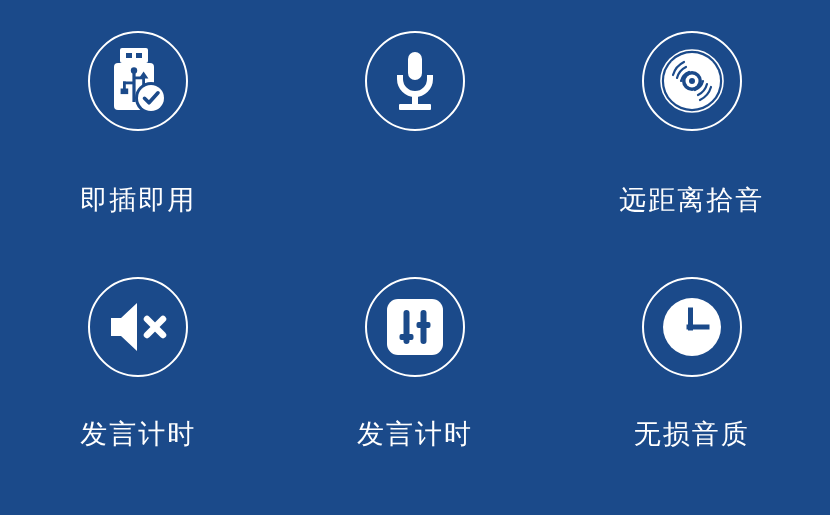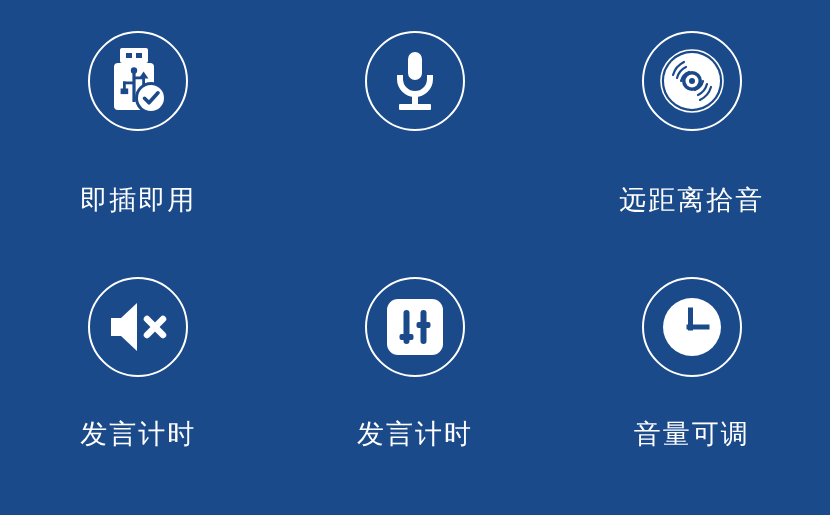--- a/index.html
+++ b/index.html
@@ -170,19 +170,19 @@
       <div class="feature">
         <div class="icon-ring">
           <svg width="62" height="62" viewBox="0 0 62 62" aria-hidden="true">
             <circle cx="31" cy="31" r="29" fill="#ffffff"></circle>
             <g stroke="#1b4a8a" stroke-width="5" stroke-linecap="square" fill="none">
               <line x1="29.5" y1="14" x2="29.5" y2="32"></line>
               <line x1="28" y1="31" x2="46" y2="31"></line>
             </g>
           </svg>
         </div>
-        <div class="feature-label">音量可调</div>
+        <div class="feature-label">无损音质</div>
       </div>
 
     </div>
 
   </div>
 </div>
 
 </body></html>

